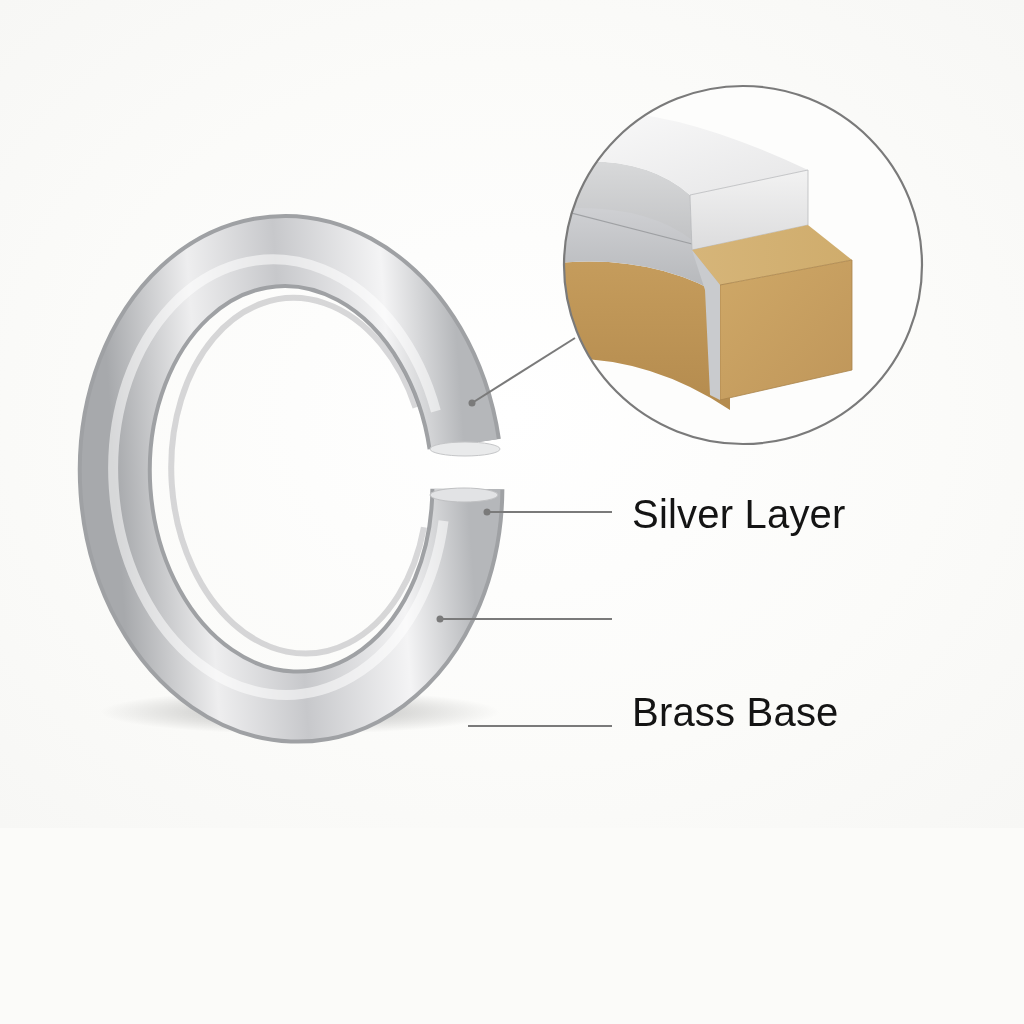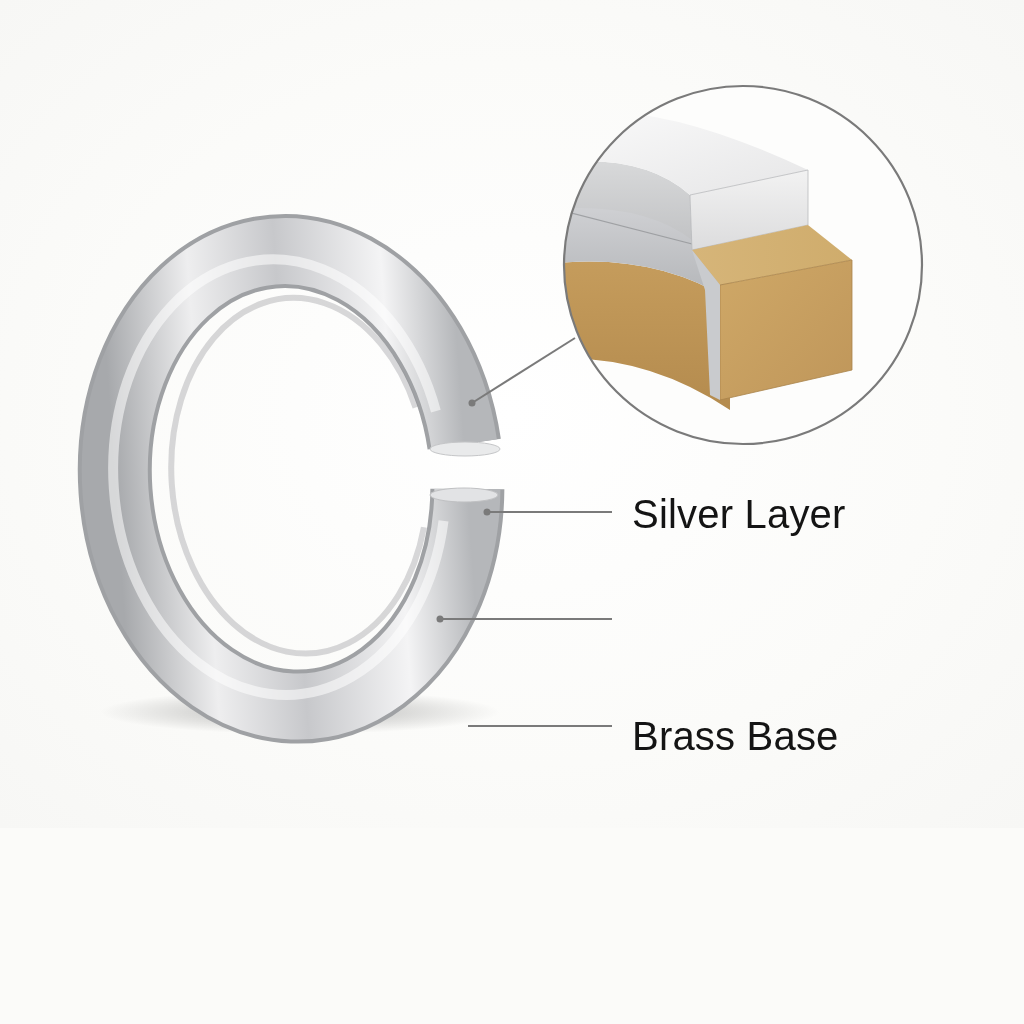--- a/index.html
+++ b/index.html
@@ -28,21 +28,21 @@
       left: 632px;
       font-family: "Liberation Sans", sans-serif;
       font-size: 40px;
       color: #141414;
       letter-spacing: 0.2px;
       line-height: 1;
       white-space: nowrap;
     }
     .label-silver { top: 494px; }
     .label-nickel { top: 601px; }
-    .label-brass  { top: 716px; }
+    .label-brass  { top: 692px; }
   </style>
 </head>
 <body>
 
 <div class="canvas">
 
   <svg class="art" viewBox="0 0 1024 1024" xmlns="http://www.w3.org/2000/svg">
     <defs>
 
       <radialGradient id="ringGrad" cx="45%" cy="45%" r="65%">

